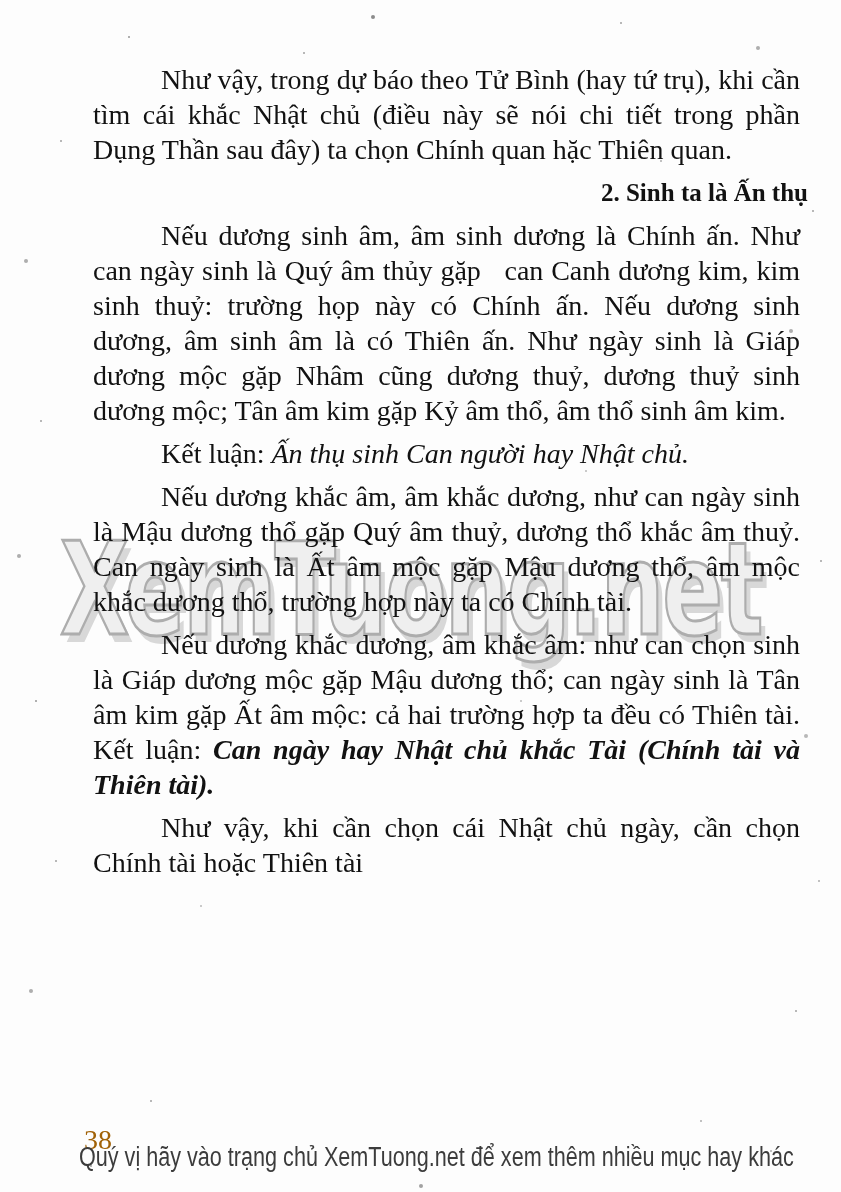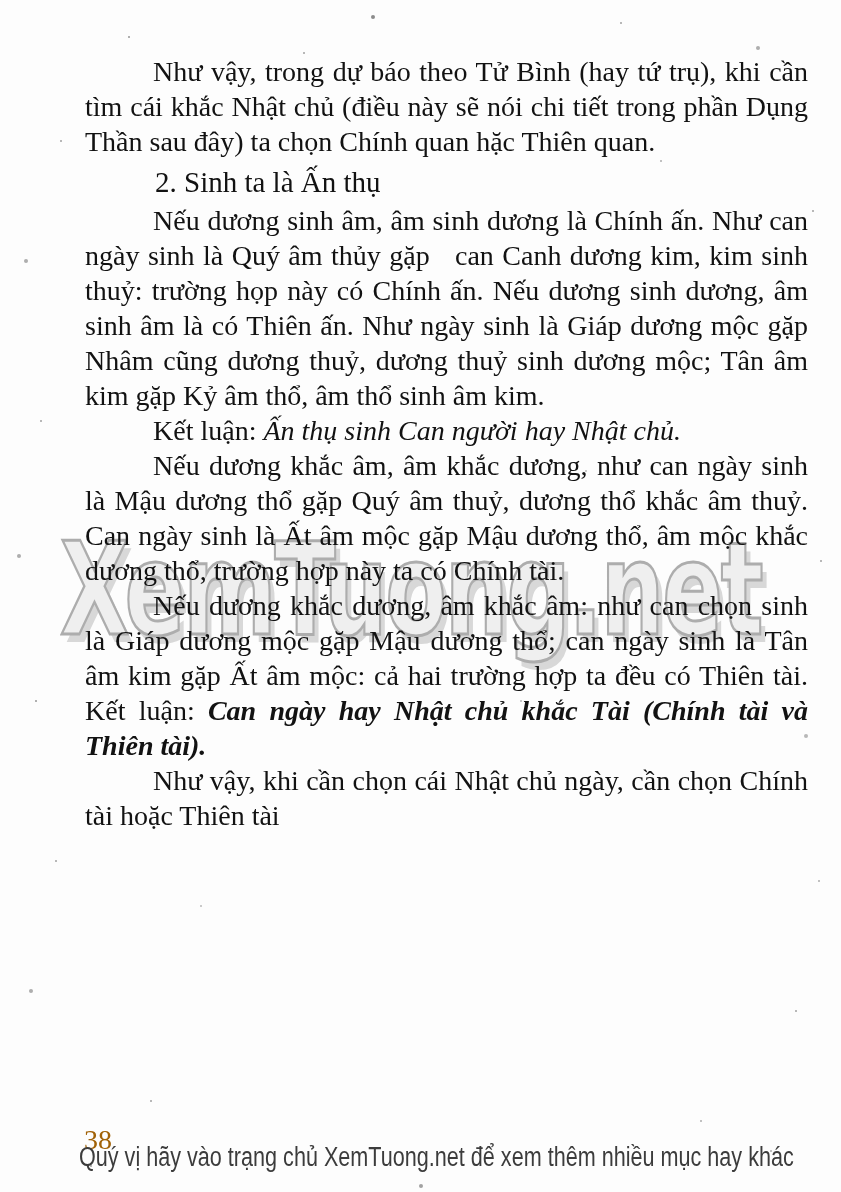--- a/index.html
+++ b/index.html
@@ -40,24 +40,24 @@
     color:#ececec;
     -webkit-text-stroke:3px #9a9a9a;
     text-shadow:7px 8px 0 #cfcfcf;
     transform:scaleX(0.70);transform-origin:left top;
     opacity:.8;
   }
   .content{
     position:absolute;left:85px;top:54px;width:723px;z-index:2;
     font-size:28px;line-height:35px;text-align:justify;
   }
-  .content p{margin:0;text-indent:68px;}
+  .content p{margin:8px;text-indent:68px;}
   .content h2{
-    font-size:29px;line-height:35px;font-weight:normal;
-    margin:6px 0 3px 70px;text-align:left;
+    font-size:25px;line-height:35px;font-weight:bold;
+    margin:6px 0 3px 70px;text-align:right;
   }
   .conclusion i{font-style:italic;}
   .page-number{
     position:absolute;left:84px;top:1124px;z-index:3;
     font-size:28px;color:#a16207;
   }
   .footer{
     position:absolute;left:79px;top:1142px;z-index:3;
     font-family:"Liberation Sans","DejaVu Sans",sans-serif;
     font-size:27px;color:#3c3c3c;white-space:nowrap;

